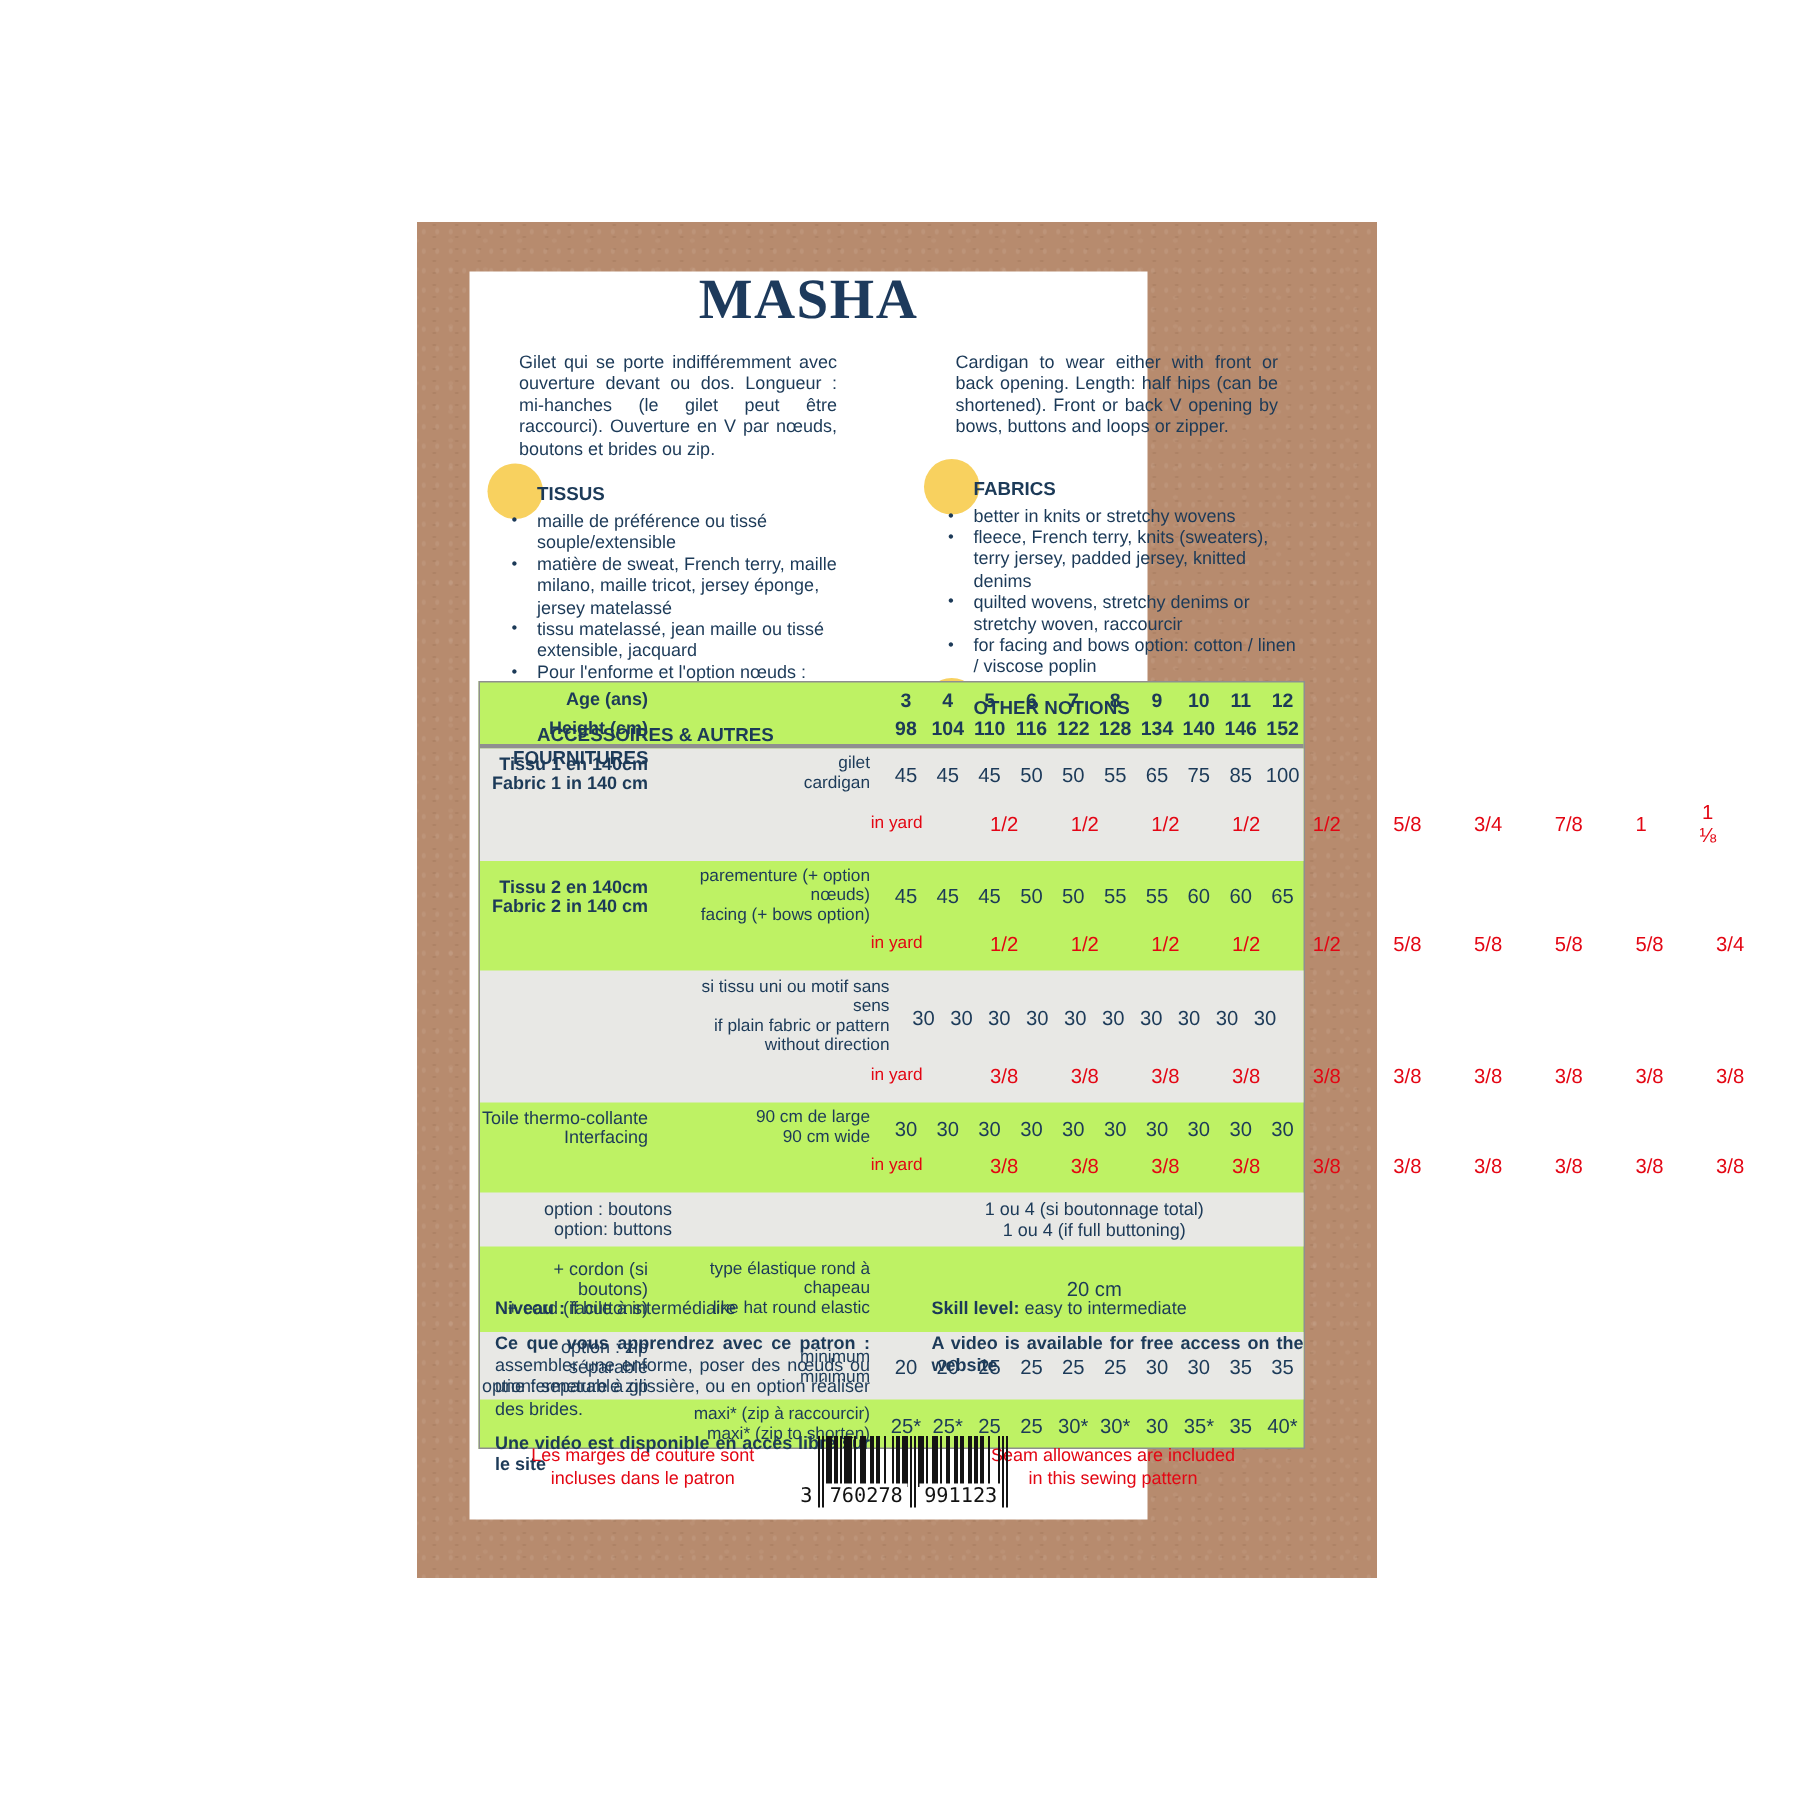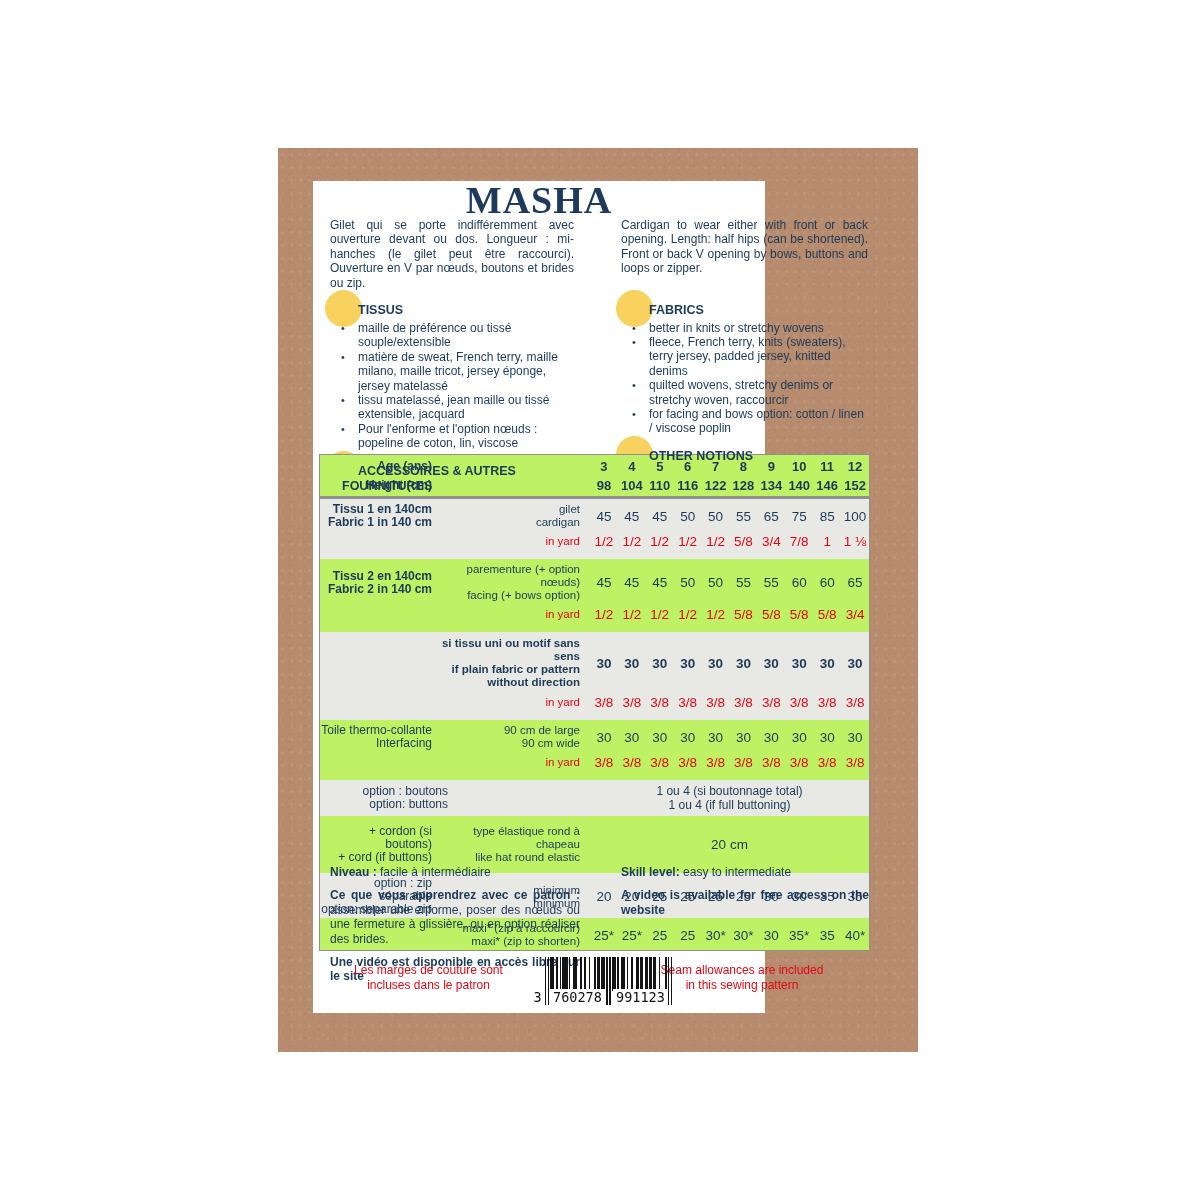--- a/index.html
+++ b/index.html
@@ -12,21 +12,21 @@
       radial-gradient(rgba(255,244,230,0.06) 1.4px, transparent 2px);
     background-size:9px 13px,15px 8px,23px 19px;
     background-position:0 0,4px 6px,11px 3px;}
   .card{position:absolute;left:35px;top:33px;width:452px;height:832px;background:#ffffff;color:#1c3a58;}
   .title{position:absolute;left:0;top:0;width:100%;text-align:center;
     font-family:"Liberation Serif",serif;font-weight:bold;font-size:38px;line-height:38px;
     letter-spacing:1px;color:#1d3a5c;}
   .col{position:absolute;top:37px;font-size:12px;line-height:14.4px;}
   .col-fr{left:17px;width:244px;}
   .col-en{left:308px;width:247px;}
-  .intro{margin:0;text-align:justify;}
+  .intro{margin:16px;text-align:justify;}
   .sec{margin-top:13px;}
   .col-en .sec:first-of-type{margin-top:27px;}
   .sec-head{position:relative;padding-left:12px;font-weight:bold;font-size:12.5px;line-height:15px;}
   .sec-head .circle{position:absolute;left:-5px;top:-13px;width:37px;height:37px;border-radius:50%;
     background:#f8d15f;z-index:0;}
   .sec-head .txt{position:relative;z-index:1;margin-left:16px;}
   ul.blist{margin:3px 0 0;padding:0;list-style:none;}
   ul.blist li{position:relative;padding-left:28px;margin:0;}
   ul.blist li::before{content:"\2022";position:absolute;left:11px;top:0;font-size:11px;}
   
@@ -37,22 +37,22 @@
   .t-lbl{grid-column:1;text-align:right;padding-right:6px;font-size:12px;line-height:13px;}
   .t-mid{grid-column:2;text-align:right;padding-right:10px;font-size:11.5px;line-height:13px;}
   .t-val{text-align:center;font-size:13.5px;}
   .t-bold{font-weight:bold;}
   .t-hrow .t-val{font-size:13px;}
   .t-span{grid-column:3 / -1;text-align:center;font-size:12px;line-height:14px;}
   .t-span.big{font-size:13.5px;}
   .shaded{background:#e8e8e5;}
   .red{color:#e30613;}
   .r-val2{padding:4px 0 2px;}
-  .r-val3{padding:5px 0 3px;font-weight:bold;}
-  .r-yard{padding:3px 0 10px;}
+  .r-val3{padding:5px 13px 3px;}
+  .r-yard{padding:3px 0 10px;gap:35px;}
   .r-span2{padding:4px 16px;}
   .r-span1{padding:9px 0;}
   
   .foot{position:absolute;top:684px;font-size:12px;line-height:14.4px;}
   .foot-fr{left:17px;width:250px;}
   .foot-en{left:308px;width:248px;}
   .fpara{margin:0 0 9px;text-align:justify;}
   .red-note{position:absolute;top:782px;color:#e30613;font-size:12px;line-height:14.5px;text-align:center;}
   .red-fr{left:33px;width:165px;}
   .red-en{left:331px;width:196px;}

